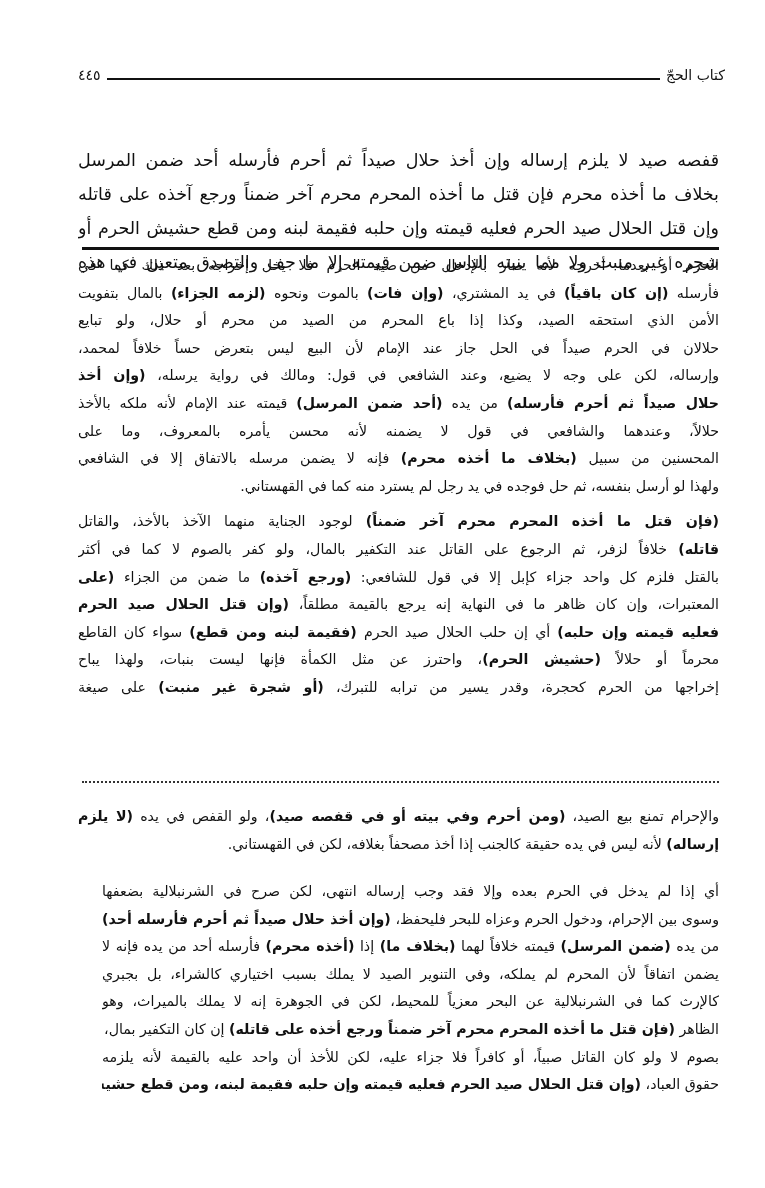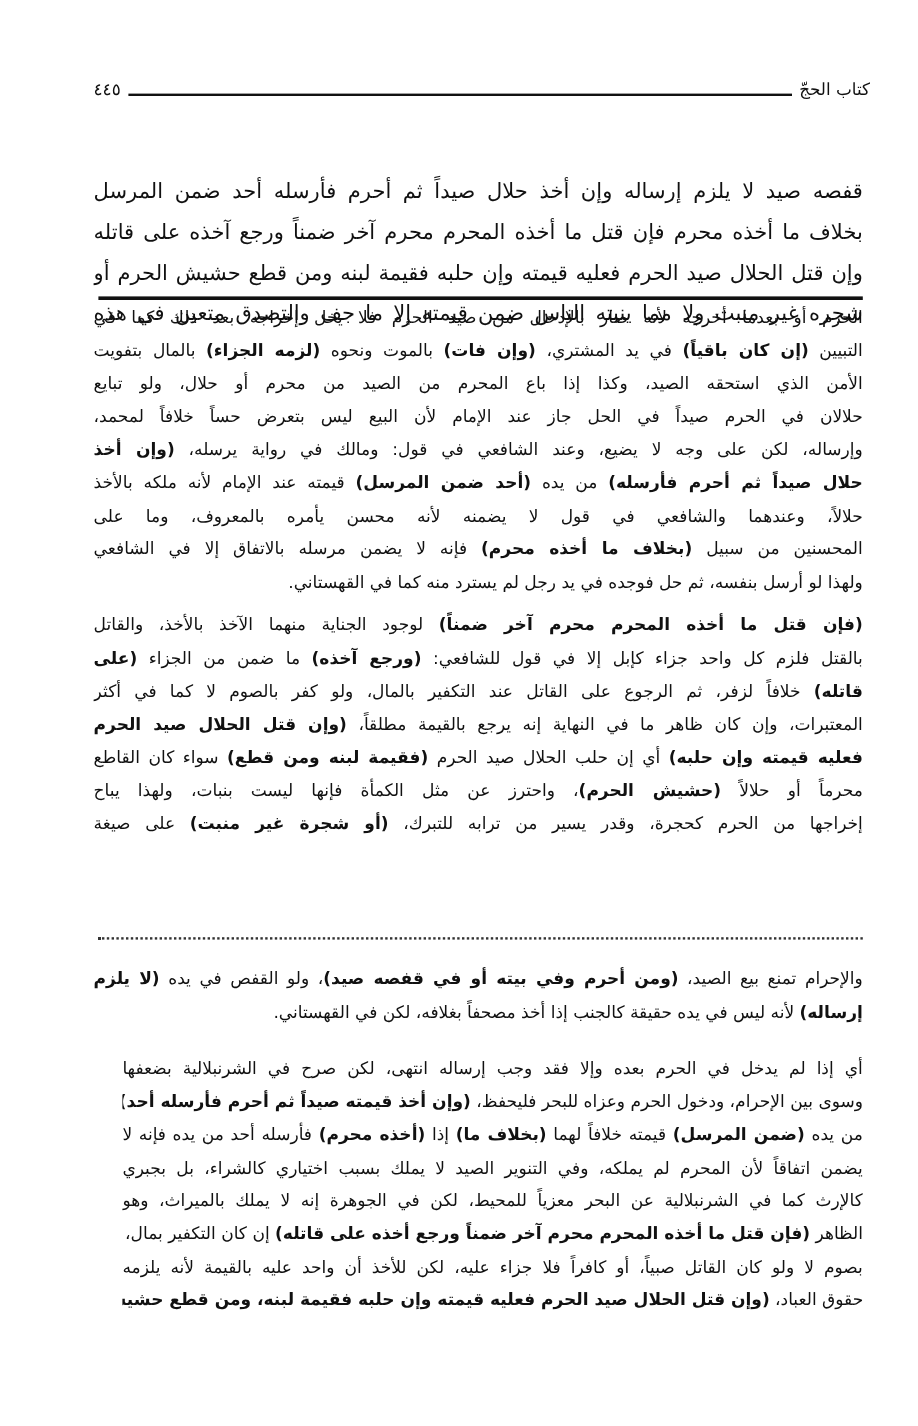--- a/index.html
+++ b/index.html
@@ -52,47 +52,47 @@
       <div class="line"><span>قفصه صيد لا يلزم إرساله وإن أخذ حلال صيداً ثم أحرم فأرسله أحد ضمن المرسل</span></div>
       <div class="line"><span>بخلاف ما أخذه محرم فإن قتل ما أخذه المحرم محرم آخر ضمناً ورجع آخذه على قاتله</span></div>
       <div class="line"><span>وإن قتل الحلال صيد الحرم فعليه قيمته وإن حلبه فقيمة لبنه ومن قطع حشيش الحرم أو</span></div>
       <div class="line"><span>شجره غير منبت ولا مما ينبته الناس ضمن قيمته إلا ما جف والتصدق متعين في هذه</span></div>
     </div>
 
   <div class="sep1"></div>
 
   <div class="block comm comm1" id="comm1">
       <div class="line"><span>الحرم أو بعدما أخرجه لأنه صار بالإدخال من صيد الحرم فلا يخل إخراجه بعد ذلك كما في</span></div>
-      <div class="line"><span>التبيين </span><span class="b">(إن كان باقياً)</span><span> في يد المشتري، </span><span class="b">(وإن فات)</span><span> بالموت ونحوه </span><span class="b">(لزمه الجزاء)</span><span> بالمال بتفويت</span></div>
+      <div class="line"><span>فأرسله </span><span class="b">(إن كان باقياً)</span><span> في يد المشتري، </span><span class="b">(وإن فات)</span><span> بالموت ونحوه </span><span class="b">(لزمه الجزاء)</span><span> بالمال بتفويت</span></div>
       <div class="line"><span>الأمن الذي استحقه الصيد، وكذا إذا باع المحرم من الصيد من محرم أو حلال، ولو تبايع</span></div>
       <div class="line"><span>حلالان في الحرم صيداً في الحل جاز عند الإمام لأن البيع ليس بتعرض حساً خلافاً لمحمد،</span></div>
       <div class="line"><span>وإرساله، لكن على وجه لا يضيع، وعند الشافعي في قول: ومالك في رواية يرسله، </span><span class="b">(وإن أخذ</span></div>
       <div class="line"><span class="b">حلال صيداً ثم أحرم فأرسله)</span><span> من يده </span><span class="b">(أحد ضمن المرسل)</span><span> قيمته عند الإمام لأنه ملكه بالأخذ</span></div>
       <div class="line"><span>حلالاً، وعندهما والشافعي في قول لا يضمنه لأنه محسن يأمره بالمعروف، وما على</span></div>
       <div class="line"><span>المحسنين من سبيل </span><span class="b">(بخلاف ما أخذه محرم)</span><span> فإنه لا يضمن مرسله بالاتفاق إلا في الشافعي</span></div>
       <div class="line last"><span>ولهذا لو أرسل بنفسه، ثم حل فوجده في يد رجل لم يسترد منه كما في القهستاني.</span></div>
       <div class="line gap-para"><span class="b">(فإن قتل ما أخذه المحرم محرم آخر ضمناً)</span><span> لوجود الجناية منهما الآخذ بالأخذ، والقاتل</span></div>
+      <div class="line"><span class="b">قاتله)</span><span> خلافاً لزفر، ثم الرجوع على القاتل عند التكفير بالمال، ولو كفر بالصوم لا كما في أكثر</span></div>
       <div class="line"><span>بالقتل فلزم كل واحد جزاء كإبل إلا في قول للشافعي: </span><span class="b">(ورجع آخذه)</span><span> ما ضمن من الجزاء </span><span class="b">(على</span></div>
-      <div class="line"><span class="b">قاتله)</span><span> خلافاً لزفر، ثم الرجوع على القاتل عند التكفير بالمال، ولو كفر بالصوم لا كما في أكثر</span></div>
       <div class="line"><span>المعتبرات، وإن كان ظاهر ما في النهاية إنه يرجع بالقيمة مطلقاً، </span><span class="b">(وإن قتل الحلال صيد الحرم</span></div>
       <div class="line"><span class="b">فعليه قيمته وإن حلبه)</span><span> أي إن حلب الحلال صيد الحرم </span><span class="b">(فقيمة لبنه ومن قطع)</span><span> سواء كان القاطع</span></div>
       <div class="line"><span>محرماً أو حلالاً </span><span class="b">(حشيش الحرم)</span><span>، واحترز عن مثل الكمأة فإنها ليست بنبات، ولهذا يباح</span></div>
       <div class="line"><span>إخراجها من الحرم كحجرة، وقدر يسير من ترابه للتبرك، </span><span class="b">(أو شجرة غير منبت)</span><span> على صيغة</span></div>
     </div>
 
   <div class="dots"></div>
 
   <div class="block comm comm2" id="comm2">
       <div class="line"><span>والإحرام تمنع بيع الصيد، </span><span class="b">(ومن أحرم وفي بيته أو في قفصه صيد)</span><span>، ولو القفص في يده </span><span class="b">(لا يلزم</span></div>
       <div class="line last"><span class="b">إرساله)</span><span> لأنه ليس في يده حقيقة كالجنب إذا أخذ مصحفاً بغلافه، لكن في القهستاني.</span></div>
     </div>
 
   <div class="block comm comm3" id="comm3">
       <div class="line"><span>أي إذا لم يدخل في الحرم بعده وإلا فقد وجب إرساله انتهى، لكن صرح في الشرنبلالية بضعفها</span></div>
-      <div class="line"><span>وسوى بين الإحرام، ودخول الحرم وعزاه للبحر فليحفظ، </span><span class="b">(وإن أخذ قيمته صيداً ثم أحرم فأرسله أحد)</span></div>
+      <div class="line"><span>وسوى بين الإحرام، ودخول الحرم وعزاه للبحر فليحفظ، </span><span class="b">(وإن أخذ حلال صيداً ثم أحرم فأرسله أحد)</span></div>
       <div class="line"><span>من يده </span><span class="b">(ضمن المرسل)</span><span> قيمته خلافاً لهما </span><span class="b">(بخلاف ما)</span><span> إذا </span><span class="b">(أخذه محرم)</span><span> فأرسله أحد من يده فإنه لا</span></div>
       <div class="line"><span>يضمن اتفاقاً لأن المحرم لم يملكه، وفي التنوير الصيد لا يملك بسبب اختياري كالشراء، بل بجبري</span></div>
       <div class="line"><span>كالإرث كما في الشرنبلالية عن البحر معزياً للمحيط، لكن في الجوهرة إنه لا يملك بالميراث، وهو</span></div>
       <div class="line"><span>الظاهر </span><span class="b">(فإن قتل ما أخذه المحرم محرم آخر ضمناً ورجع أخذه على قاتله)</span><span> إن كان التكفير بمال، وإن</span></div>
       <div class="line"><span>بصوم لا ولو كان القاتل صبياً، أو كافراً فلا جزاء عليه، لكن للأخذ أن واحد عليه بالقيمة لأنه يلزمه</span></div>
       <div class="line"><span>حقوق العباد، </span><span class="b">(وإن قتل الحلال صيد الحرم فعليه قيمته وإن حلبه فقيمة لبنه، ومن قطع حشيش الحرم أو</span></div>
     </div>
 
 </div>
 

